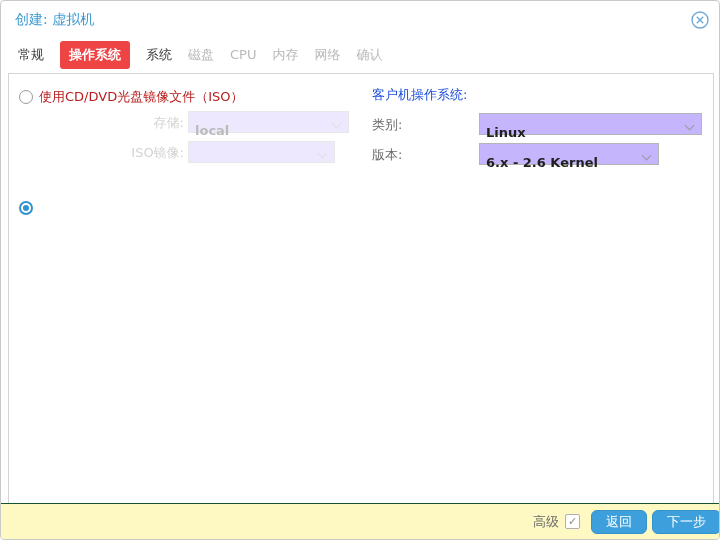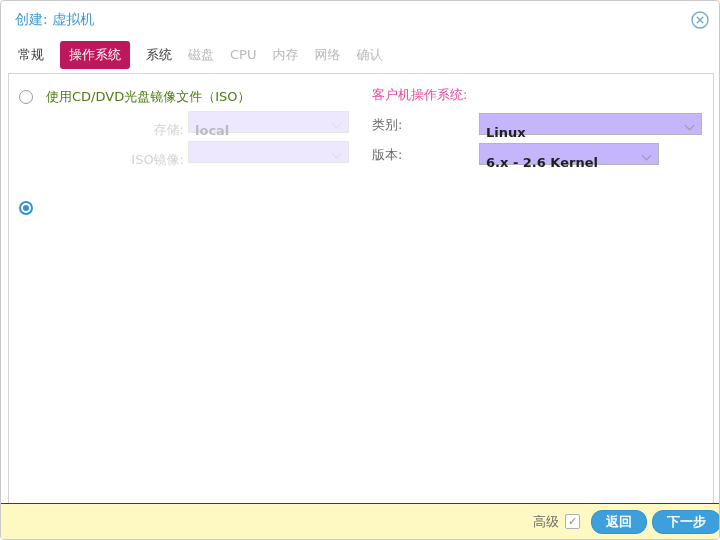--- a/index.html
+++ b/index.html
@@ -45,24 +45,25 @@
     gap: 16px;
   }
   .tab {
     font-size: 13px;
     color: #404040;
     padding: 5px 0;
     white-space: nowrap;
     cursor: pointer;
   }
   .tab.active {
-    background: #be185d;
+    background: #ef4444;
     color: #ffffff;
     padding: 5px 9px;
     border-radius: 3px;
+    font-weight: bold;
   }
   .tab.disabled {
     color: #b9b9b9;
     cursor: default;
   }
   
   .content-panel {
     position: absolute;
     left: 7px; top: 72px;
     width: 706px; height: 431px;
@@ -89,29 +90,29 @@
     border: 2px solid #3392cf;
   }
   .radio.checked::after {
     content: "";
     position: absolute;
     left: 2px; top: 2px;
     width: 6px; height: 6px;
     border-radius: 50%;
     background: #3392cf;
   }
-  .radio-label { color: #4d7c0f; white-space: nowrap; margin-left: 7px; }
+  .radio-label { color: #b91c1c; white-space: nowrap; }
 
   .field-row { position: absolute; height: 22px; }
   .field-row.disabled { opacity: 0.3; }
   .field-label {
     position: absolute;
     right: 100%;
     margin-right: 4px;
-    top: 10px;
+    top: 3px;
     color: #6b6b6b;
     white-space: nowrap;
   }
   .combo {
     width: 100%; height: 22px;
     border: 1px solid #b5b5b5;
     background: #c4b5fd;
     position: relative;
     display: flex;
     align-items: center;
@@ -133,21 +134,21 @@
     content: "";
     position: absolute;
     left: 0; top: 0;
     width: 6px; height: 6px;
     border-right: 1px solid #999;
     border-bottom: 1px solid #999;
     transform: rotate(45deg);
   }
   .section-header {
     position: absolute;
-    color: #ec4899;
+    color: #1d4ed8;
     white-space: nowrap;
   }
   .right-label {
     position: absolute;
     color: #6b6b6b;
     white-space: nowrap;
   }
   
   .footer {
     position: absolute;
@@ -174,29 +175,28 @@
     color: #8a8a8a;
     cursor: pointer;
     margin-right: 6px;
     line-height: 1;
   }
   .btn {
     height: 24px;
     padding: 0 14px;
     background: #3da0dc;
     border: 1px solid #3391cb;
-    border-radius: 11px;
+    border-radius: 6px;
     color: #fff;
     font-size: 13px;
     display: flex;
     align-items: center;
     justify-content: center;
     cursor: pointer;
     white-space: nowrap;
-    font-weight: bold;
   }
 </style>
 </head>
 <body>
 
 <div class="dialog">
 
   <div class="dialog-title">创建: 虚拟机</div>
   <div class="close-btn">
     <svg width="20" height="20" viewBox="0 0 20 20">
@@ -225,21 +225,21 @@
     </div>
 
     <div class="field-row disabled" style="left:179px; top:37px; width:161px;">
       <span class="field-label">存储:</span>
       <div class="combo">
         <span class="combo-value">local</span>
         <span class="chevron"></span>
       </div>
     </div>
 
-    <div class="field-row disabled" style="left:179px; top:67px; width:161px;">
+    <div class="field-row disabled" style="left:179px; top:67px; width:147px;">
       <span class="field-label">ISO镜像:</span>
       <div class="combo">
         <span class="combo-value"></span>
         <span class="chevron"></span>
       </div>
     </div>
 
 
     <div class="radio-row" style="top:127px;">
       <span class="radio checked"></span>

